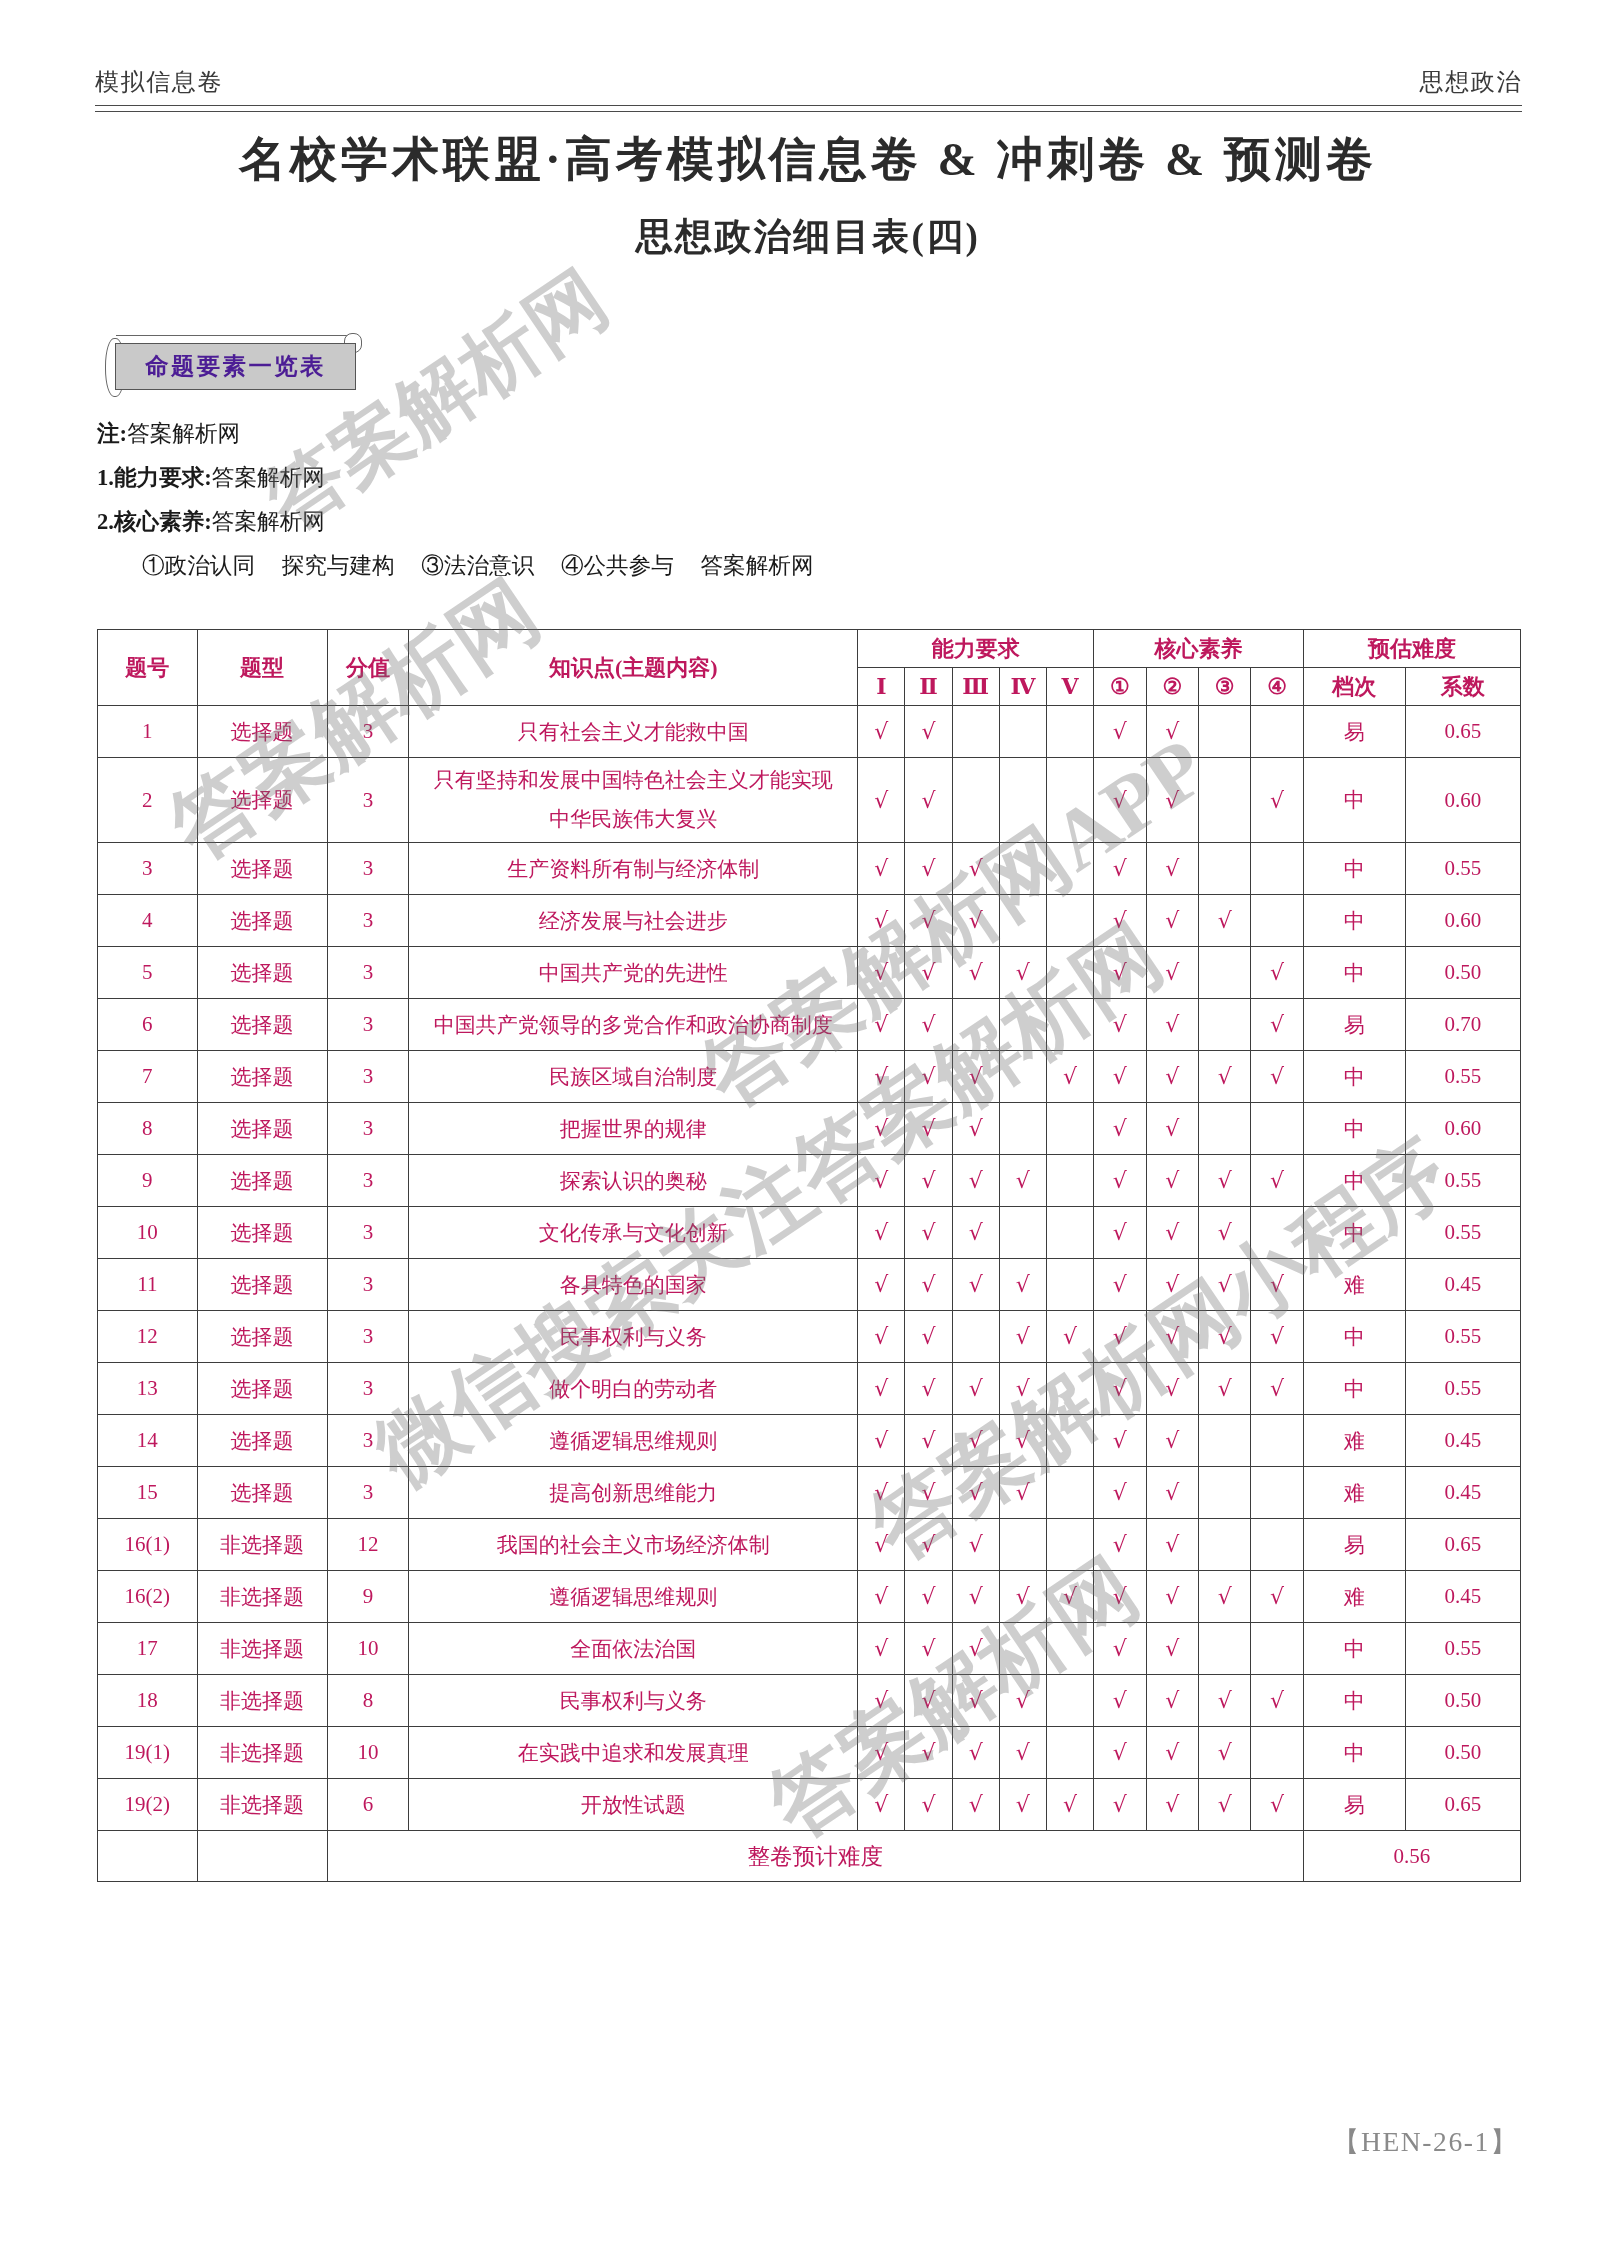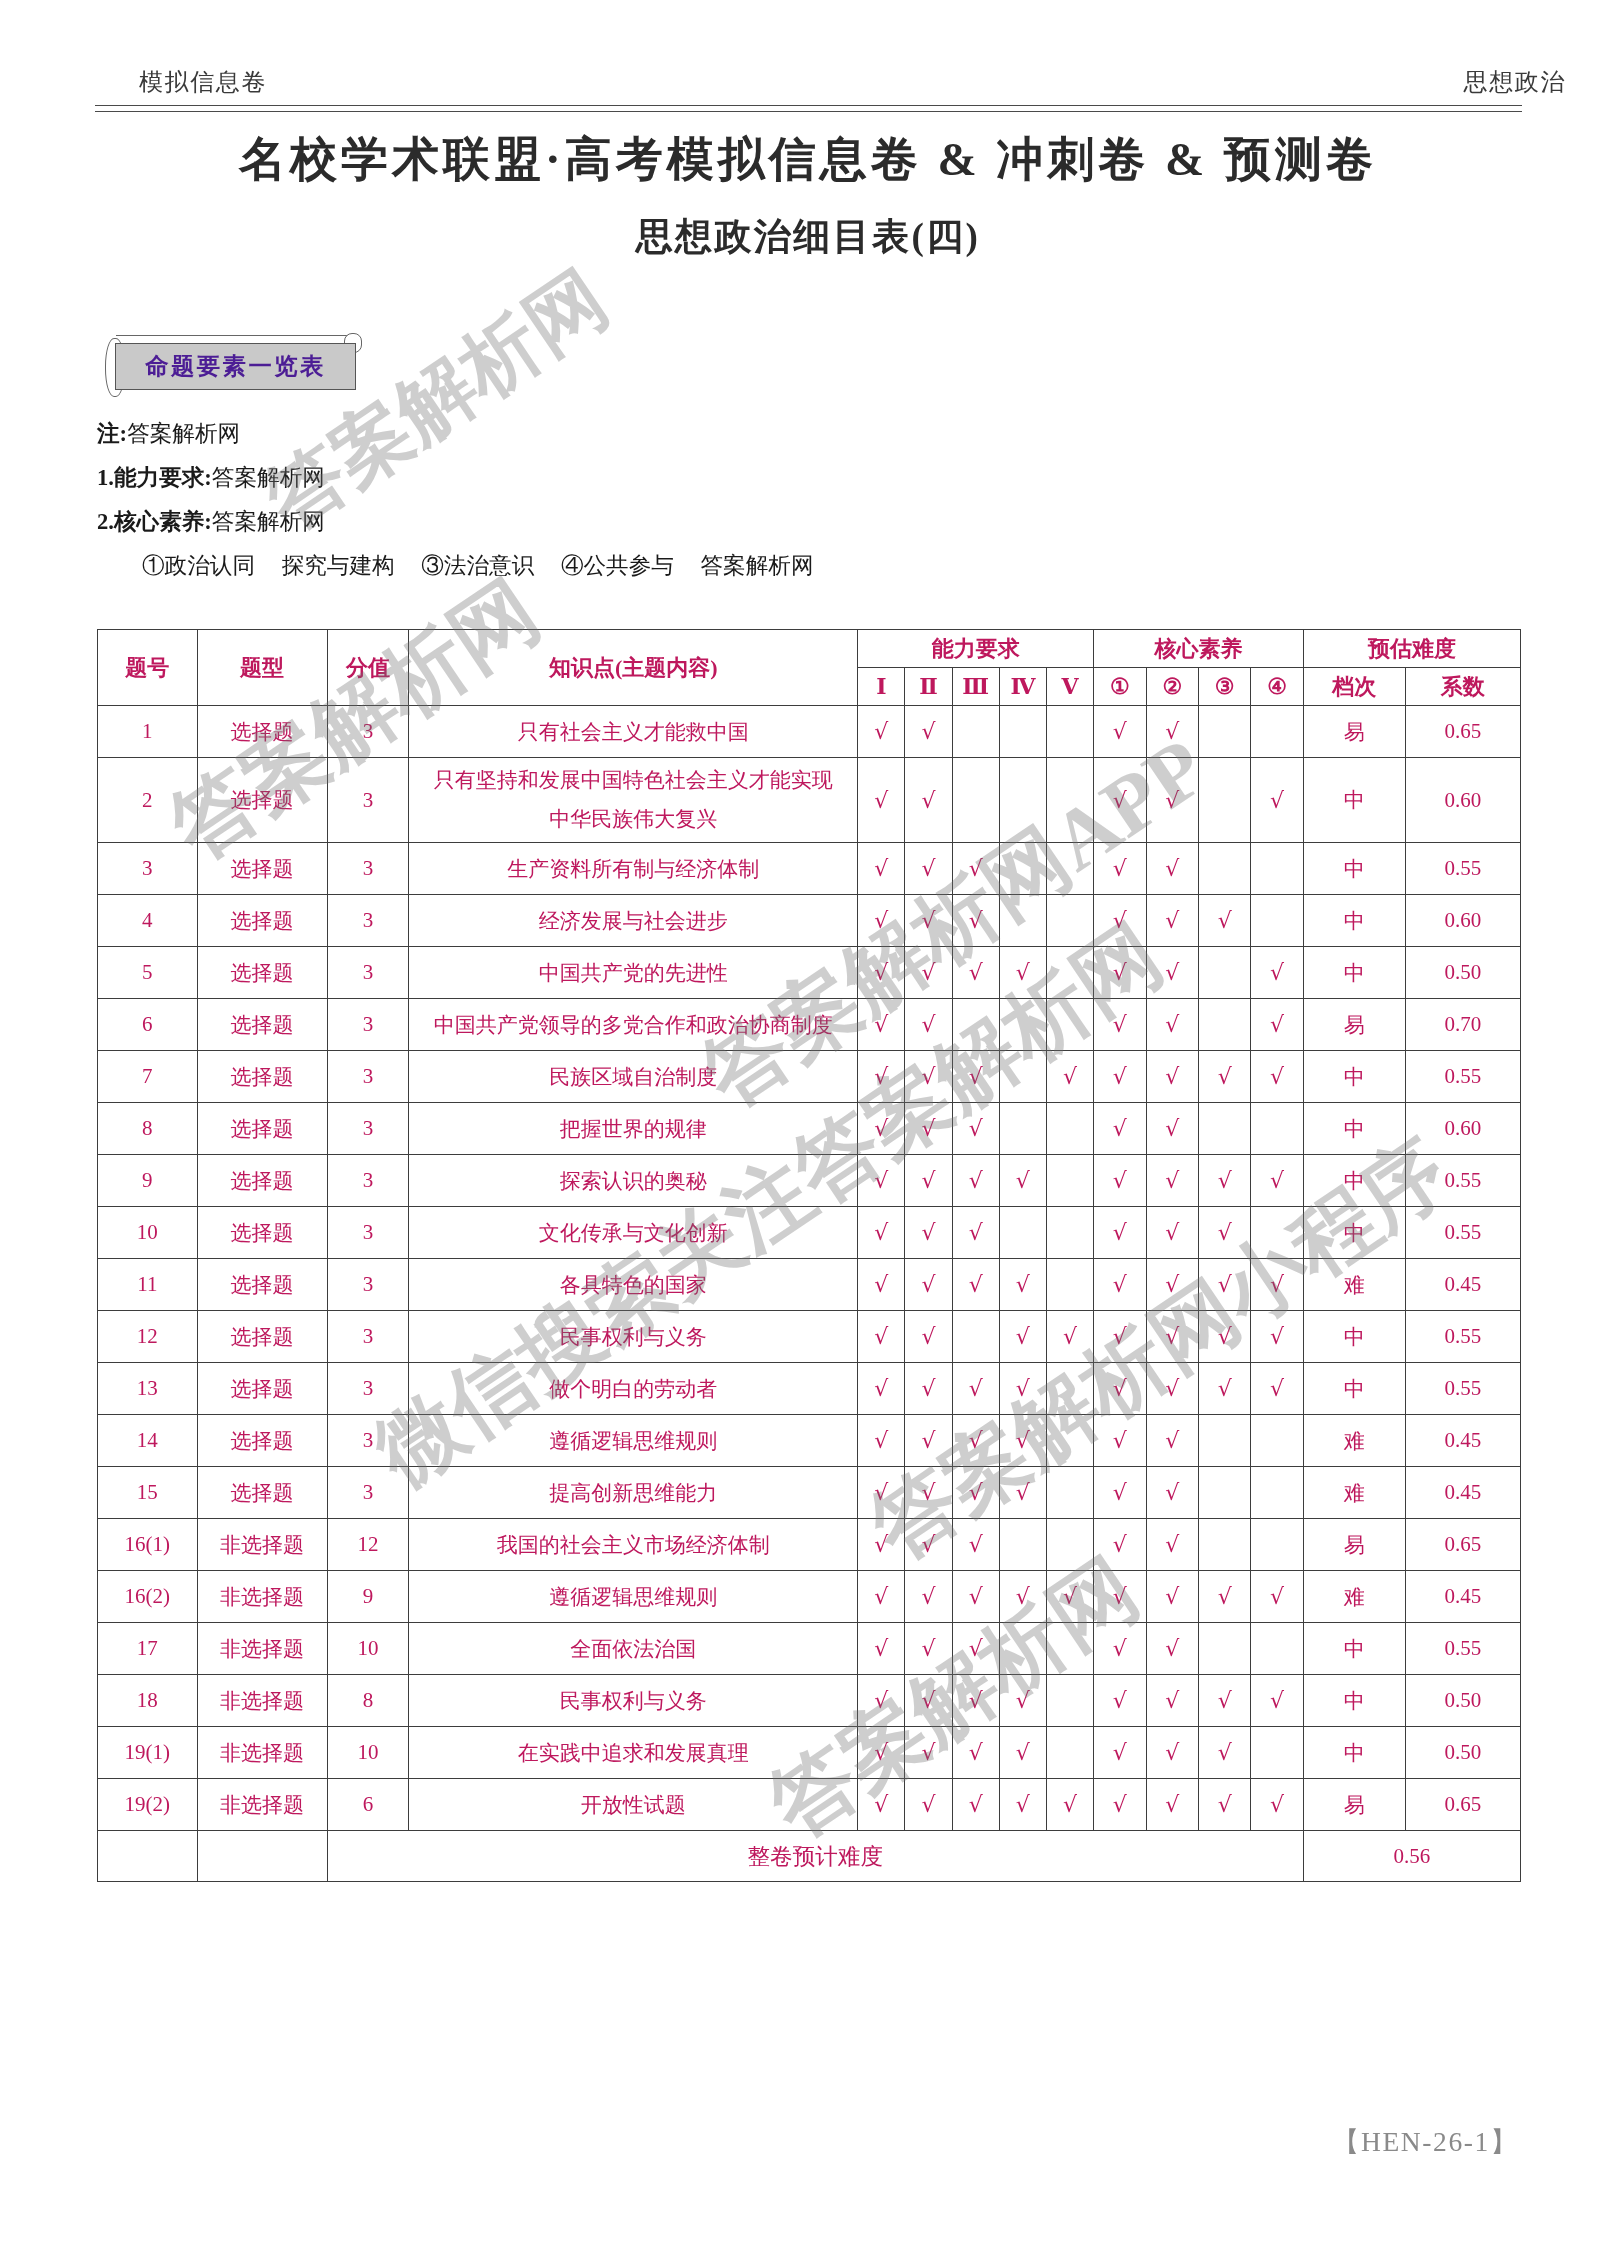--- a/index.html
+++ b/index.html
@@ -9,21 +9,21 @@
     font-family:"Liberation Serif","DejaVu Serif",serif;
     color:#1a1a1a;
     position:relative;
     overflow:hidden;
   }
   .page { position:relative; width:1616px; height:2261px; box-sizing:border-box; }
 
   
   .runhead {
     position:absolute; left:95px; top:66px; width:1427px;
-    display:flex; justify-content:space-between; align-items:center;margin-left:44px;
+    display:flex; justify-content:space-between; align-items:center;
   }
   .runhead span { font-size:24px; letter-spacing:1.6px; color:#3a3a3a; }
   .runrule {
     position:absolute; left:95px; top:105px; width:1427px; height:4.8px;
     border-top:1.6px solid #4a4a4a; border-bottom:1.6px solid #4a4a4a;
   }
 
   
   .title-main {
     position:absolute; left:0; top:128px; width:1616px; text-align:center;

